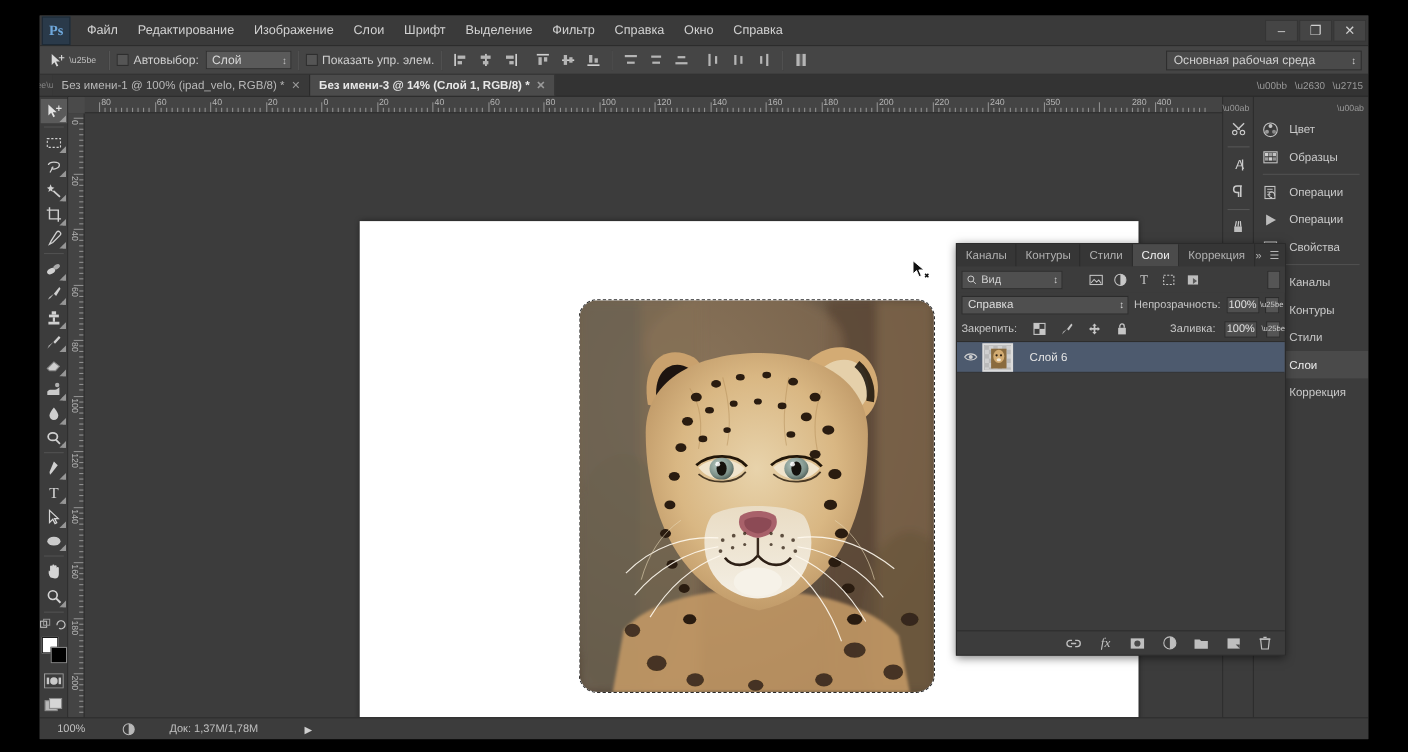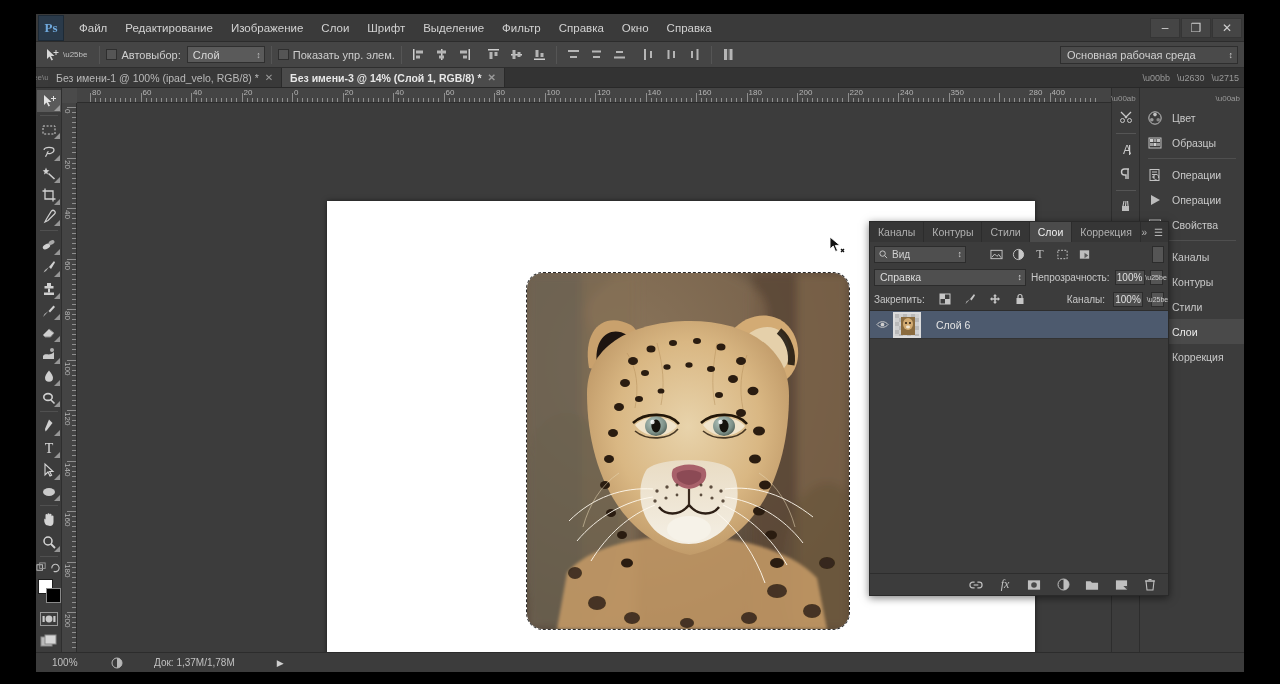--- a/index.html
+++ b/index.html
@@ -1191,21 +1191,21 @@
                   <path d="M6 1 L8 3.2 H6.8 V5.2 H8.8 V4 L11 6 L8.8 8 V6.8 H6.8 V8.8 H8 L6 11 L4 8.8 H5.2 V6.8 H3.2 V8 L1 6 L3.2 4 V5.2 H5.2 V3.2 H4 Z" fill="#c6c6c6"></path>
                 </svg>
               </span>
             <span class="fi">
                 <svg width="12" height="12" viewBox="0 0 12 12">
                   <rect x="2.5" y="5" width="7" height="6" fill="#c6c6c6"></rect>
                   <path d="M4 5 V3.5 a2 2 0 0 1 4 0 V5" fill="none" stroke="#c6c6c6" stroke-width="1.2"></path>
                 </svg>
               </span>
           </div>
-          <span style="font-size:10px;margin-left:auto">Каналы:</span>
+          <span style="font-size:10px;margin-left:auto">Заливка:</span>
           <div class="num-field">100%</div>
           <div class="spin">\u25be</div>
         </div>
 
         <div class="lp-list">
           <div class="layer-row selected">
             <span class="eye">
               <svg width="13" height="11" viewBox="0 0 14 11">
                   <path d="M1 5.5 C4 1.5 10 1.5 13 5.5 C10 9.5 4 9.5 1 5.5 Z" fill="none" stroke="#cfcfcf"></path>
                   <circle cx="7" cy="5.5" r="2" fill="#cfcfcf"></circle>

